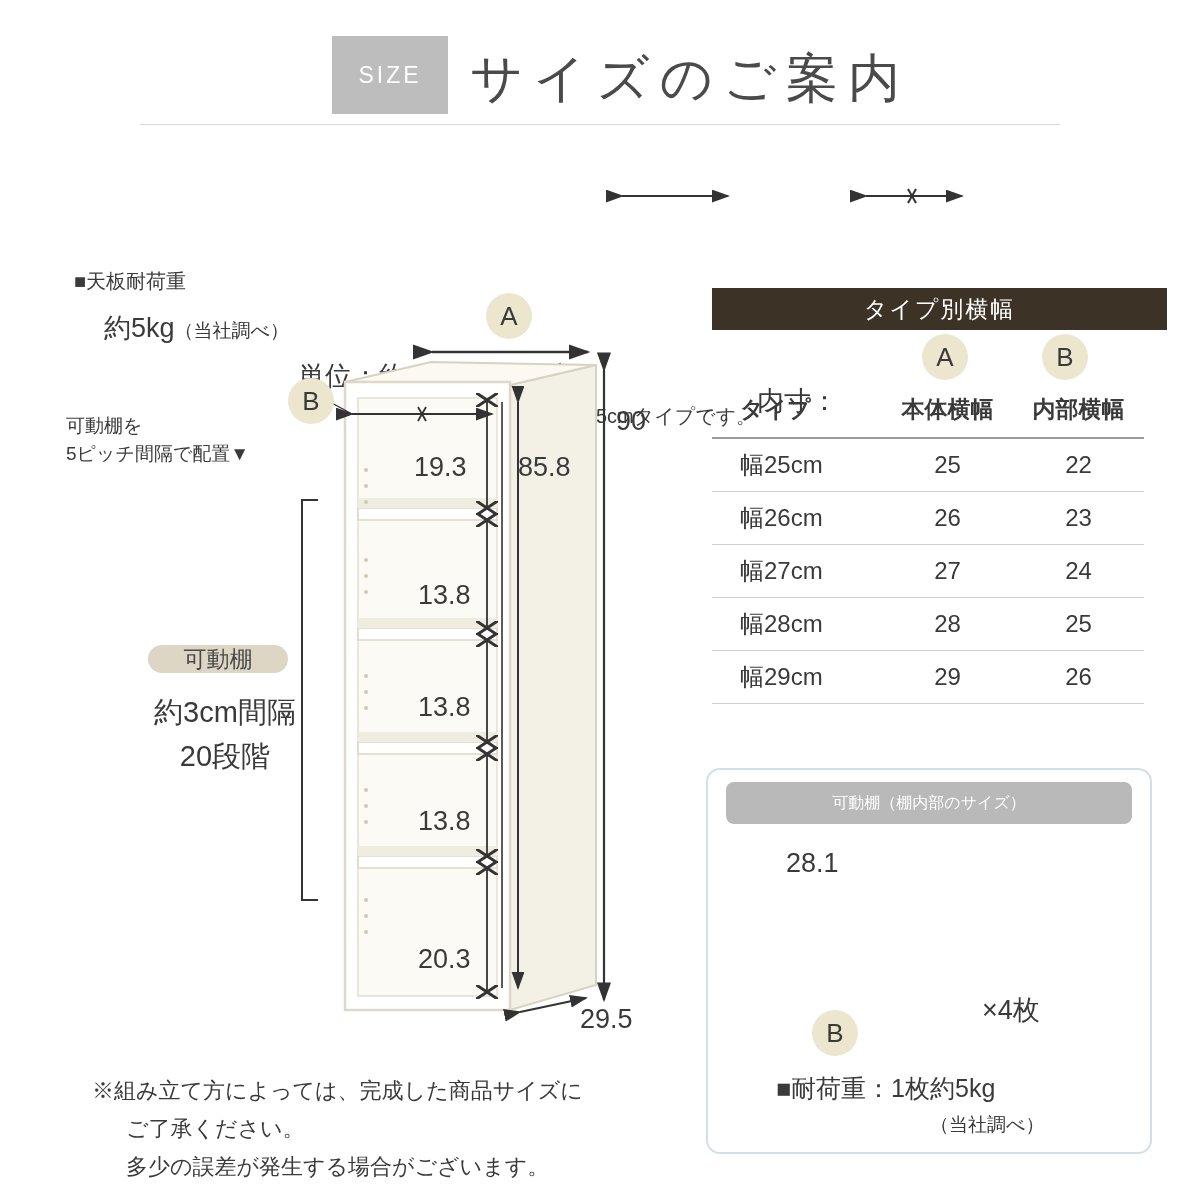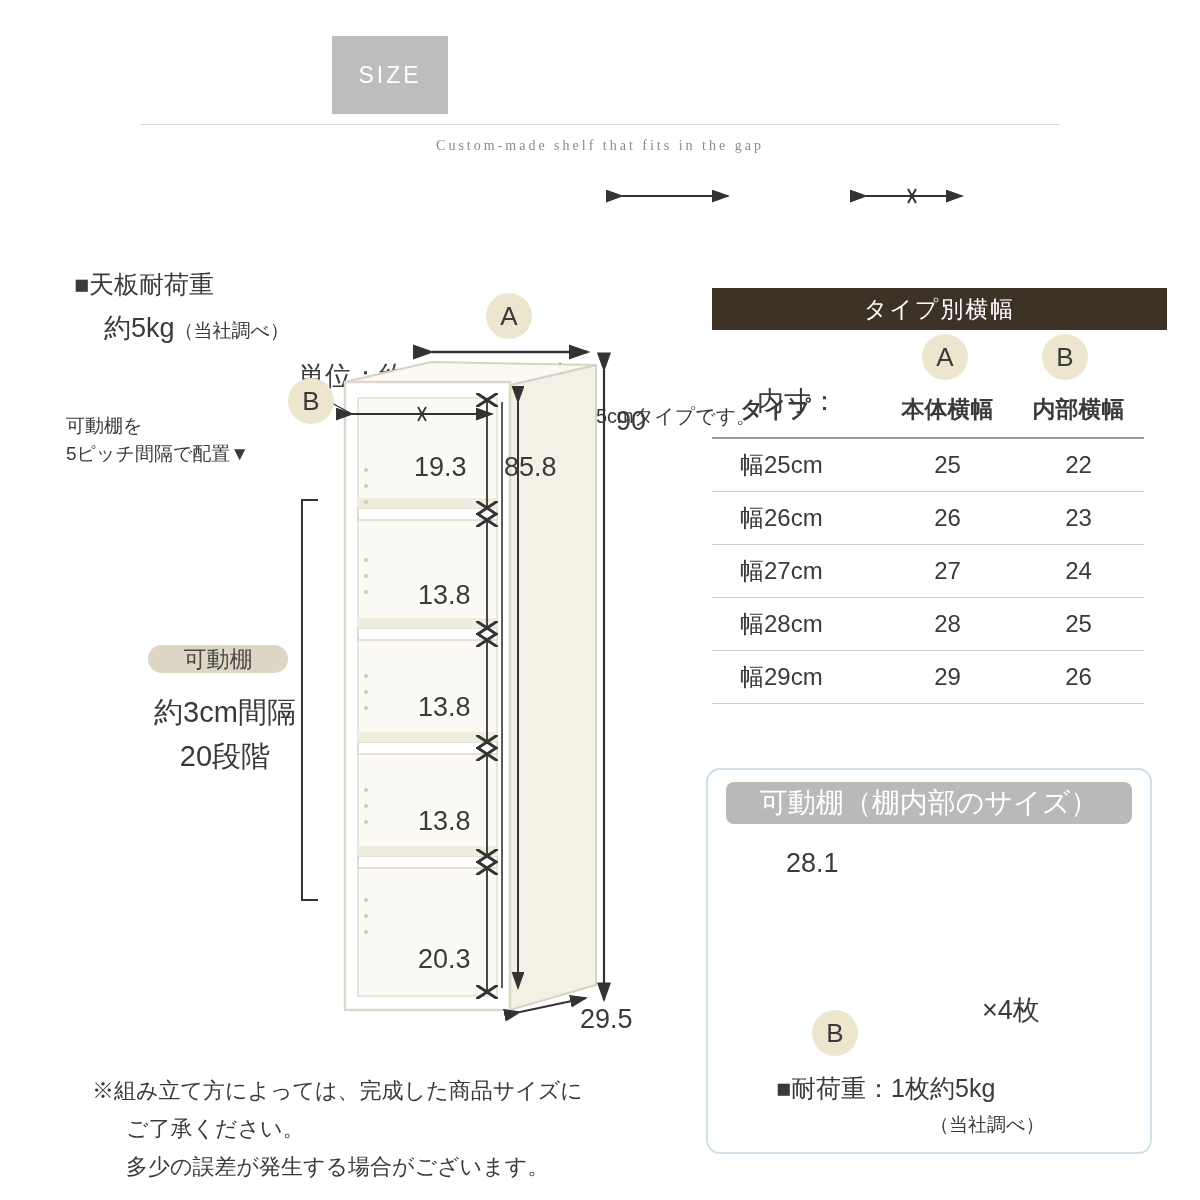--- a/index.html
+++ b/index.html
@@ -38,21 +38,21 @@
   
   .legend { position:absolute; left:0; top:178px; width:1200px; height:70px; }
   .legend-unit { position:absolute; left:298px; top:180px; font-size:27px; }
   .legend-outer { position:absolute; left:516px; top:180px; font-size:27px; }
   .legend-inner { position:absolute; left:757px; top:180px; font-size:27px;margin-top:25px; }
   .legend-note { position:absolute; left:0; top:225px; width:1200px; text-align:center; font-size:20px; }
 
   svg.arrowdef { position:absolute; left:0; top:0; width:1200px; height:1200px; pointer-events:none; }
 
   
-  .load-title { position:absolute; left:74px; top:268px; font-size:25px; }
+  .load-title { position:absolute; left:74px; top:268px; font-size:20px; }
   .load-value { position:absolute; left:104px; top:310px; font-size:27px; }
   .load-value small { font-size:19px; }
 
   .pitch-note { position:absolute; left:66px; top:412px; font-size:19px; line-height:28px; }
 
   .movable-badge {
     position:absolute; left:148px; top:645px; width:140px; height:28px;
     background:#ded6c4; color:#4a4a4a; border-radius:20px;
     display:flex; align-items:center; justify-content:center; font-size:23px;
   }
@@ -95,34 +95,34 @@
   table.sizes col.c3 { width:131px; }
 
   
   .board-panel {
     position:absolute; left:706px; top:768px; width:446px; height:386px;
     border:2px solid #cfe0e8; border-radius:14px; background:#ffffff;
   }
   .board-title {
     position:absolute; left:726px; top:782px; width:406px; height:42px;
     background:#b9b9b9; color:#ffffff; border-radius:8px;
-    display:flex; align-items:center; justify-content:center; font-size:28px;
+    display:flex; align-items:center; justify-content:center; font-size:16px;
   }
   .board-dim { position:absolute; left:786px; top:848px; font-size:27px; }
   .board-count { position:absolute; left:982px; top:992px; font-size:27px; }
   .board-load { position:absolute; left:776px; top:1072px; font-size:25px; }
   .board-load-sub { position:absolute; left:930px; top:1112px; font-size:19px; }
 </style>
 </head>
 <body>
 
 <div class="header">
   <div class="size-badge">SIZE</div>
+  <div class="header-title">サイズのご案内</div>
   <div class="header-rule"></div>
-  <div class="header-sub">Custom-made shelf that fits in the gap</div>
 </div>
 
 <div class="legend">
   <div class="legend-unit">単位：約cm</div>
   <div class="legend-outer">外寸：</div>
   <div class="legend-inner">内寸：</div>
   <div class="legend-note">※写真は全て幅25cmタイプです。</div>
 </div>
 
 <svg class="arrowdef" viewBox="0 0 1200 1200">
@@ -231,21 +231,21 @@
 <div class="disclaimer">
   <div>※組み立て方によっては、完成した商品サイズに</div>
   <div class="ind">ご了承ください。</div>
   <div class="ind">多少の誤差が発生する場合がございます。</div>
 </div>
 
 <div class="badge-circle" id="badgeA">A</div>
 <div class="badge-circle" id="badgeB">B</div>
 
 <div class="dim-label" style="left:616px; top:406px;">90</div>
-<div class="dim-label" style="left:504px; top:452px;">85.8</div>
+<div class="dim-label" style="left:518px; top:452px;">85.8</div>
 <div class="dim-label" style="left:580px; top:1004px;">29.5</div>
 
 <div class="dim-label" style="left:414px; top:452px;">19.3</div>
 <div class="dim-label" style="left:418px; top:580px;">13.8</div>
 <div class="dim-label" style="left:418px; top:692px;">13.8</div>
 <div class="dim-label" style="left:418px; top:806px;">13.8</div>
 <div class="dim-label" style="left:418px; top:944px;">20.3</div>
 
 <div class="table-wrap">
   <div class="table-head">タイプ別横幅</div>

